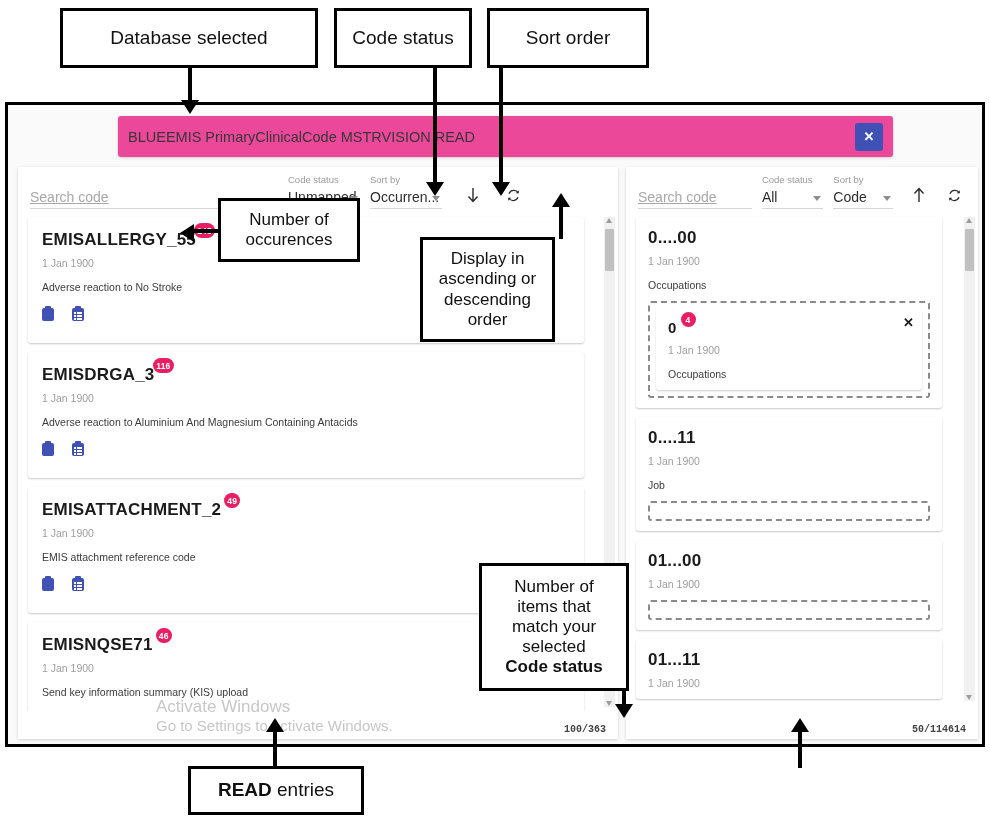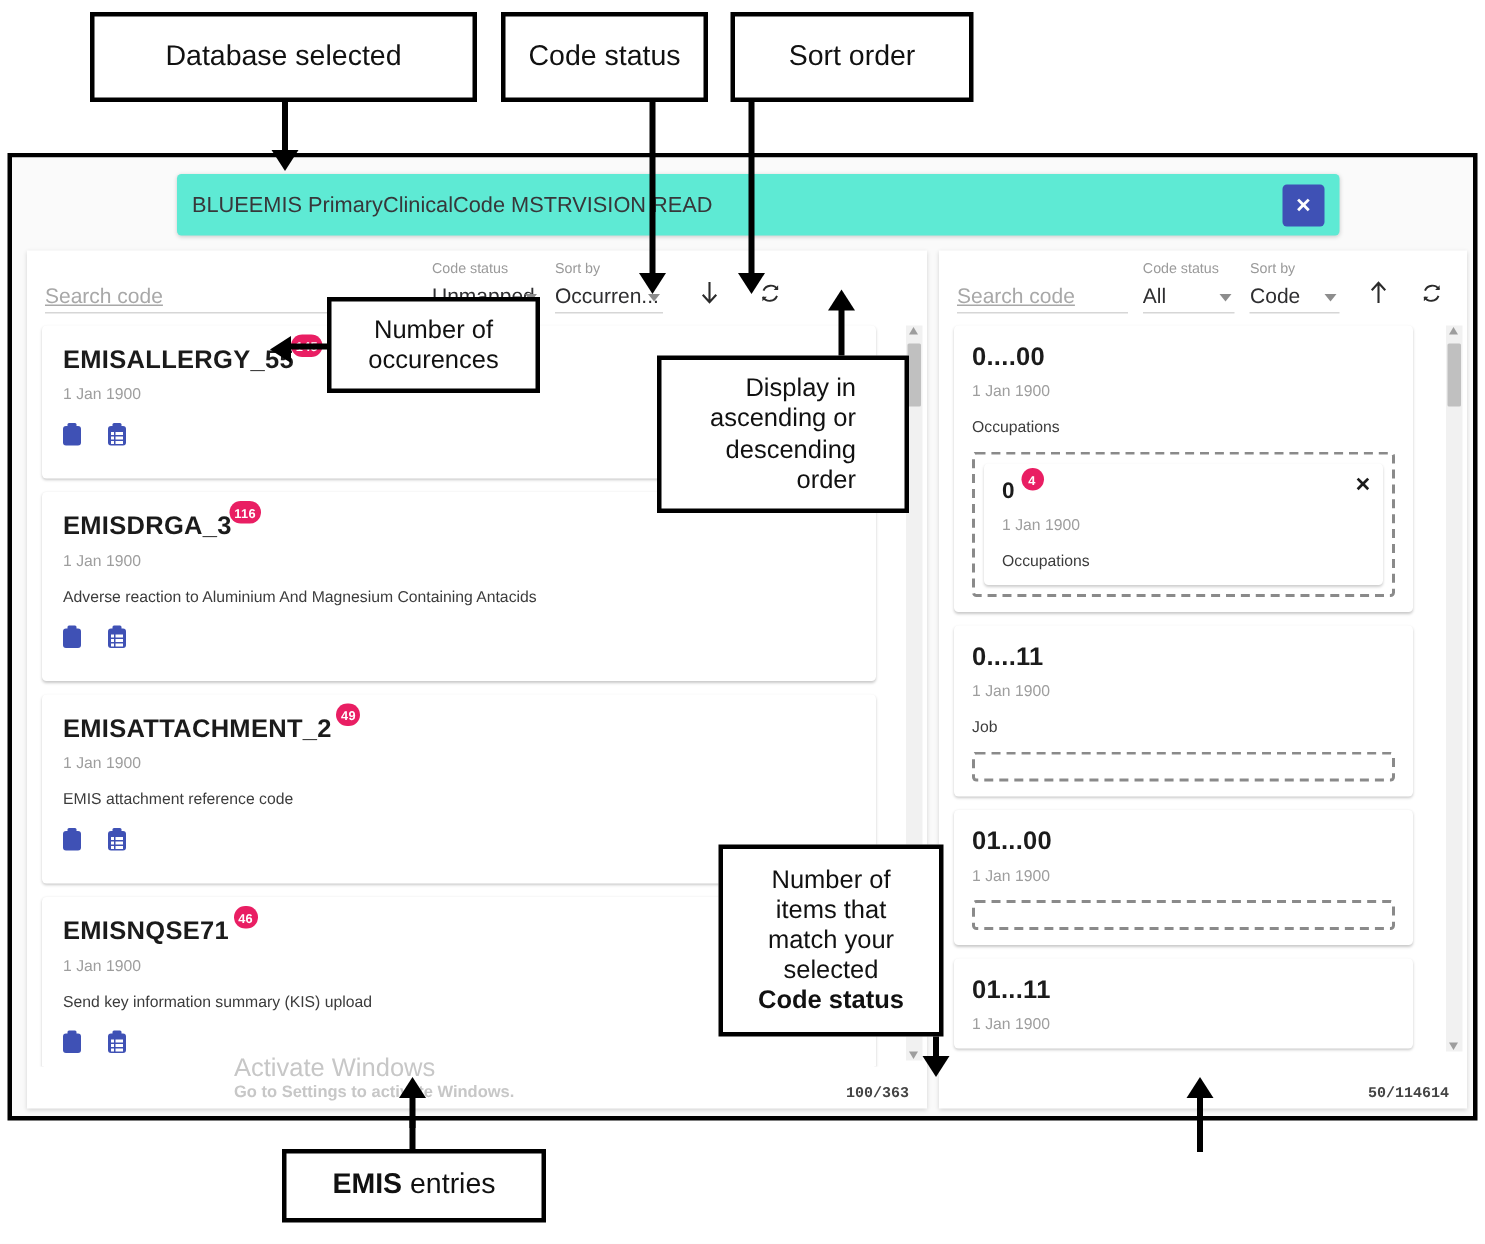--- a/index.html
+++ b/index.html
@@ -80,21 +80,21 @@
     background: #fafafa;
   }
 
   
   #db-bar {
     position: absolute;
     left: 110px;
     top: 11px;
     width: 775px;
     height: 41px;
-    background: #5eead4;
+    background: #ec4899;
     border-radius: 3px;
     box-shadow: 0 1px 3px rgba(0,0,0,0.18);
     display: flex;
     align-items: center;
     padding: 0 10px;
     box-sizing: border-box;
   }
   #db-text {
     font-size: 14.5px;
     color: #37373a;
@@ -355,21 +355,21 @@
   
   #watermark {
     position: absolute;
     left: 148px;
     bottom: 10px;
     text-align: left;
     color: #c7c7c7;
     pointer-events: none;
   }
   #wm-title { font-size: 17px; line-height: 1.25; }
-  #wm-sub   { font-size: 11px; font-weight: bold; }
+  #wm-sub   { font-size: 15px; }
 </style>
 </head>
 <body>
 
 <div id="page">
 
   <div class="callout" style="left:60px; top:8px; width:258px; height:60px;">
     <span>Database selected</span>
   </div>
   <div class="ann-line" style="left:188px; top:68px; width:4px; height:36px;"></div>
@@ -431,20 +431,21 @@
         </div>
 
         <div class="panel-body">
 
           <div class="code-card">
             <span class="card-code">
               <span>EMISALLERGY_55</span>
               <span class="badge">145</span>
             </span>
             <div class="card-date">1 Jan 1900</div>
+            <div class="card-desc">Adverse reaction to No Stroke</div>
             <div class="card-actions">
               <span class="clip">
                 <span class="clipper"></span>
                   <span class="body"></span>
               </span>
               <span class="clip list">
                 <span class="clipper"></span>
                   <span class="body"></span>
                 <span class="dot" style="top:6px;"></span>
                   <span class="line" style="top:6.4px;"></span>
@@ -633,42 +634,42 @@
     </div>
   </div>
 
   <div class="callout small" style="left:218px; top:198px; width:142px; height:64px; white-space:pre-line;">
     <span>Number of
 occurences</span>
   </div>
   <div class="ann-line" style="left:192px; top:229px; width:28px; height:4px;"></div>
   <div class="ann-arrow arrow-left" style="left:180px; top:224px;"></div>
 
-  <div class="callout small" style="left:438px; top:237px; width:168px; height:105px; white-space:pre-line;text-align:right;">
+  <div class="callout small" style="left:420px; top:237px; width:135px; height:105px; white-space:pre-line;">
     <span>Display in
 ascending or
 descending
 order</span>
   </div>
   <div class="ann-line" style="left:559px; top:199px; width:4px; height:40px;"></div>
   <div class="ann-arrow arrow-up" style="left:552px; top:193px;"></div>
 
   <div class="callout small" style="left:479px; top:563px; width:150px; height:128px; flex-direction:column; white-space:pre-line;">
     <span>Number of
 items that
 match your
 selected</span>
     <b>Code status</b>
   </div>
   <div class="ann-line" style="left:622px; top:688px; width:4px; height:20px;"></div>
   <div class="ann-arrow arrow-down" style="left:615px; top:704px;"></div>
 
   <div class="callout" style="left:188px; top:766px; width:176px; height:49px;">
     <span>
-      <b>EMIS</b><span> entries</span>
+      <b>READ</b><span> entries</span>
     </span>
   </div>
   <div class="ann-line" style="left:273px; top:745px; width:4px; height:22px;"></div>
   <div class="ann-arrow arrow-up" style="left:266px; top:718px;"></div>
   <div class="ann-line" style="left:273px; top:730px; width:4px; height:22px;"></div>
 
   <div class="ann-line" style="left:798px; top:730px; width:4px; height:38px;"></div>
   <div class="ann-arrow arrow-up" style="left:791px; top:718px;"></div>
 
 </div>

